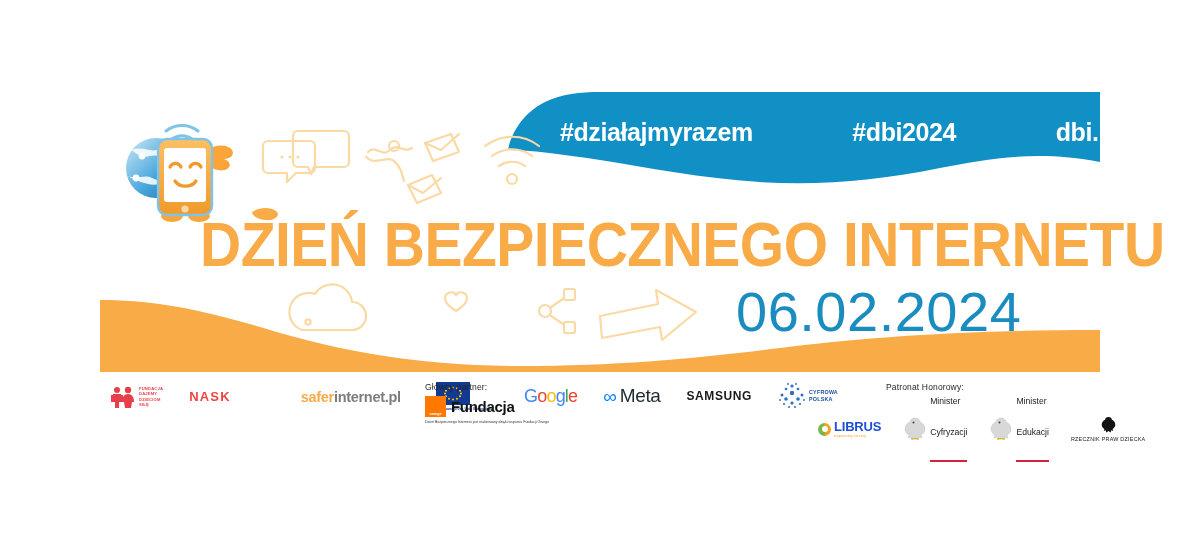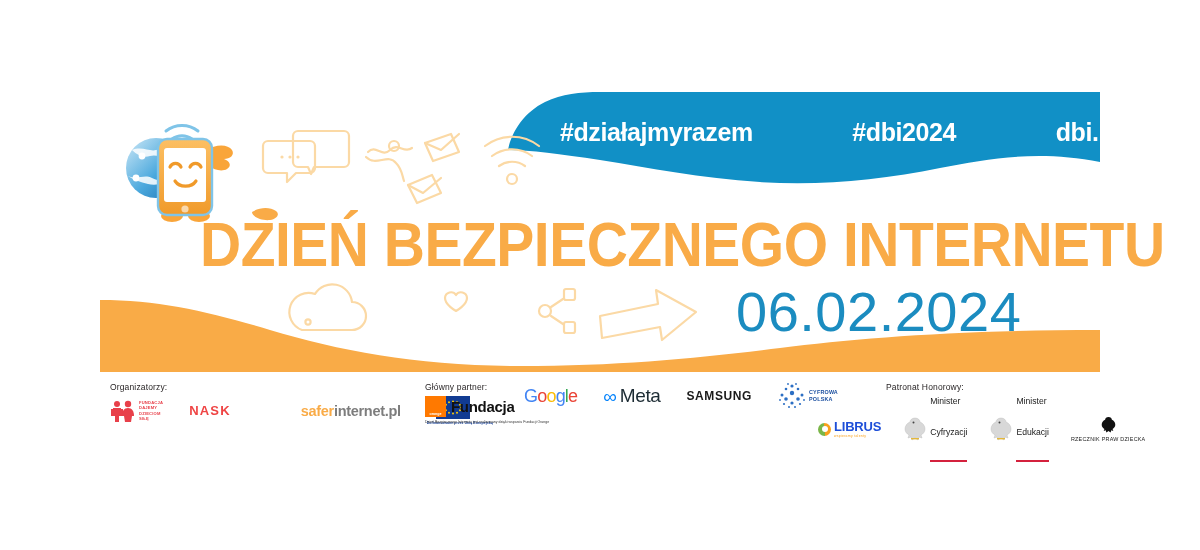--- a/index.html
+++ b/index.html
@@ -245,21 +245,20 @@
     <span>#dbi2024</span>
     <span>dbi.pl</span>
   </div>
 
   <div class="headline">DZIEŃ BEZPIECZNEGO INTERNETU</div>
   <div class="date">06.02.2024</div>
 
   <div class="footer">
 
     <div class="grp" style="left:110px;top:4px;">
-      <div class="grp-title">Organizatorzy:</div>
       <div class="logos" style="gap:26px;">
 
         <div class="logo fdds">
           <svg class="ppl" viewBox="0 0 26 22">
             <g fill="#e8404a">
               <circle cx="7" cy="4" r="3"></circle>
               <path d="M3,8 h8 v8 h-2 v6 h-4 v-6 h-2 z"></path>
               <path d="M1,9 l2,0 0,7 -2,0 z M11,9 l2,0 0,7 -2,0 z"></path>
               <circle cx="18" cy="4" r="3.2"></circle>
               <path d="M18,8 c4,0 6,3 6,8 h-12 c0,-5 2,-8 6,-8 z"></path>

